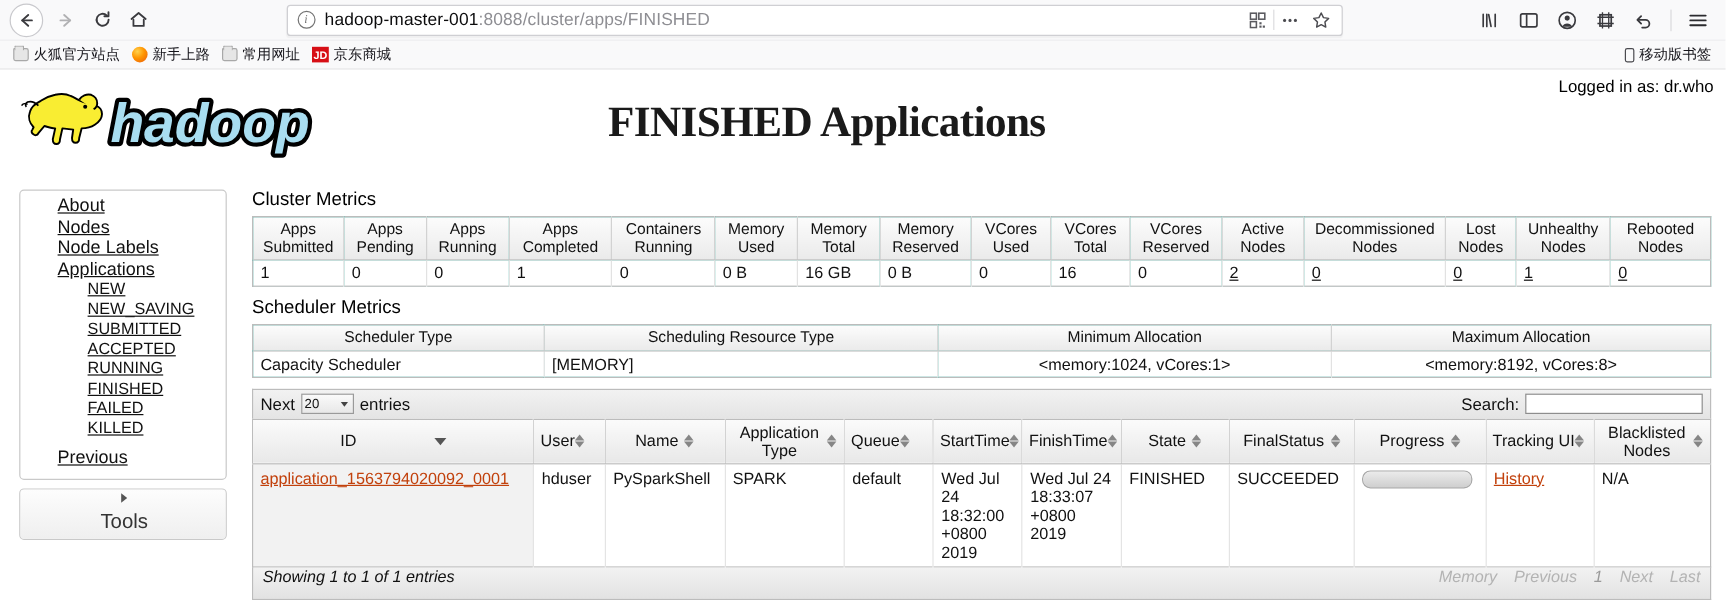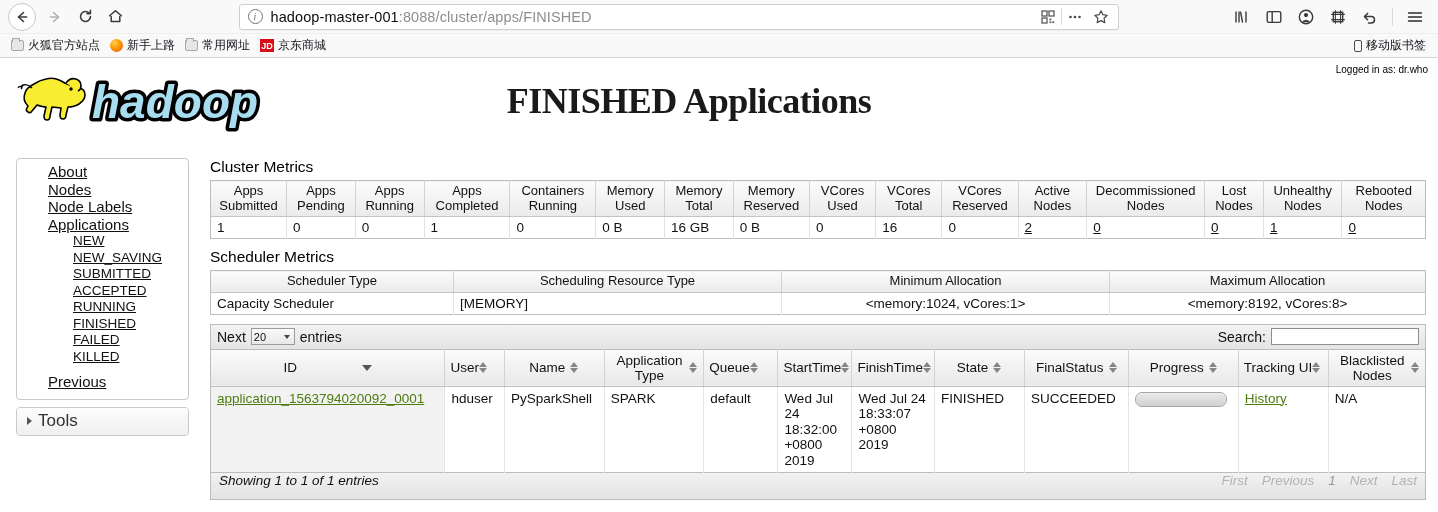--- a/index.html
+++ b/index.html
@@ -178,21 +178,21 @@
     position: relative;
     width: 1438px;
     height: 452px;
     background: #fff;
     font-family: "Liberation Sans", sans-serif;
     overflow: hidden;
   }
   #logged-in {
     position: absolute;
     top: 6px; right: 10px;
-    font-size: 10px;
+    font-size: 14px;
     color: #000;
   }
   #logo {
     position: absolute;
     left: 14px; top: 8px;
     width: 300px; height: 70px; text-decoration: underline;
   }
   #page-title {
     position: absolute;
     left: 0; right: 0; top: 22px;
@@ -222,21 +222,21 @@
   .panel-head {
     background: linear-gradient(#fdfdfd, #efefef);
     padding: 3px 8px 4px 10px;
     font-size: 17px;
     color: #333;
     border-bottom: 1px solid #d6d6d6;
     display: flex;
     align-items: center;
     gap: 6px;
   }
-  .panel-head.collapsed { border-bottom: none; }
+  .panel-head.collapsed { border-bottom: none; flex-direction: column; }
   .caret-down {
     width: 0; height: 0;
     border-left: 4px solid transparent;
     border-right: 4px solid transparent;
     border-top: 5px solid #555;
     flex: none;
   }
   .caret-right {
     width: 0; height: 0;
     border-top: 4px solid transparent;
@@ -390,21 +390,21 @@
     padding: 4px 6px;
     vertical-align: top;
     color: #111;
     line-height: 15.5px;
     font-size: 13.5px;
     background: #fff;
     word-wrap: break-word;
   }
   table.apps td:last-child { border-right: none; }
   table.apps td.sorted-col { background: #f2f2f2; }
-  td a.lnk, a.lnk { color: #4d7c0f; text-decoration: underline; }
+  td a.lnk, a.lnk { color: #c2410c; text-decoration: underline; }
 
   .th-inner { display: inline-flex; align-items: center; gap: 5px; }
   .sort-both {
     display: inline-block;
     width: 9px; height: 13px;
     position: relative;
     flex: none;
     opacity: 0.72;
   }
   .sort-both:before, .sort-both:after {
@@ -846,21 +846,21 @@
             </td>
             <td><a class="lnk" href="#">History</a></td>
             <td>N/A</td>
           </tr>
         </tbody>
       </table>
 
       <div id="dt-bottom">
         <span>Showing 1 to 1 of 1 entries</span>
         <span id="dt-paginate">
-          <span>First</span>
+          <span>Memory</span>
           <span>Previous</span>
           <span class="pg-cur">1</span>
           <span>Next</span>
           <span>Last</span>
         </span>
       </div>
     </div>
 
   </div>
 </div>

